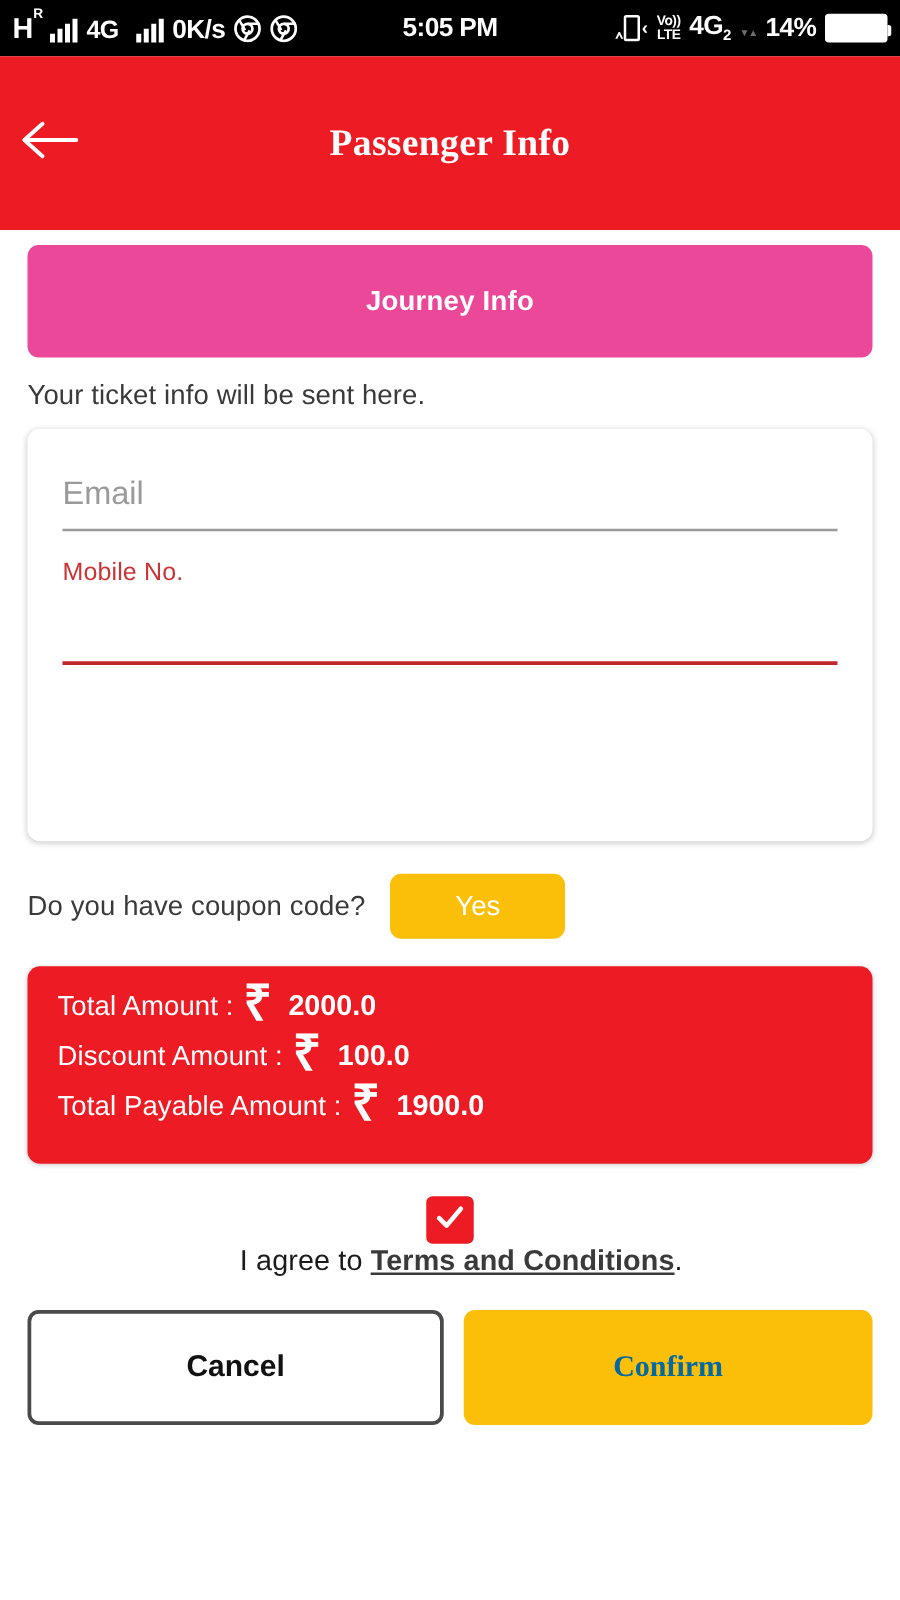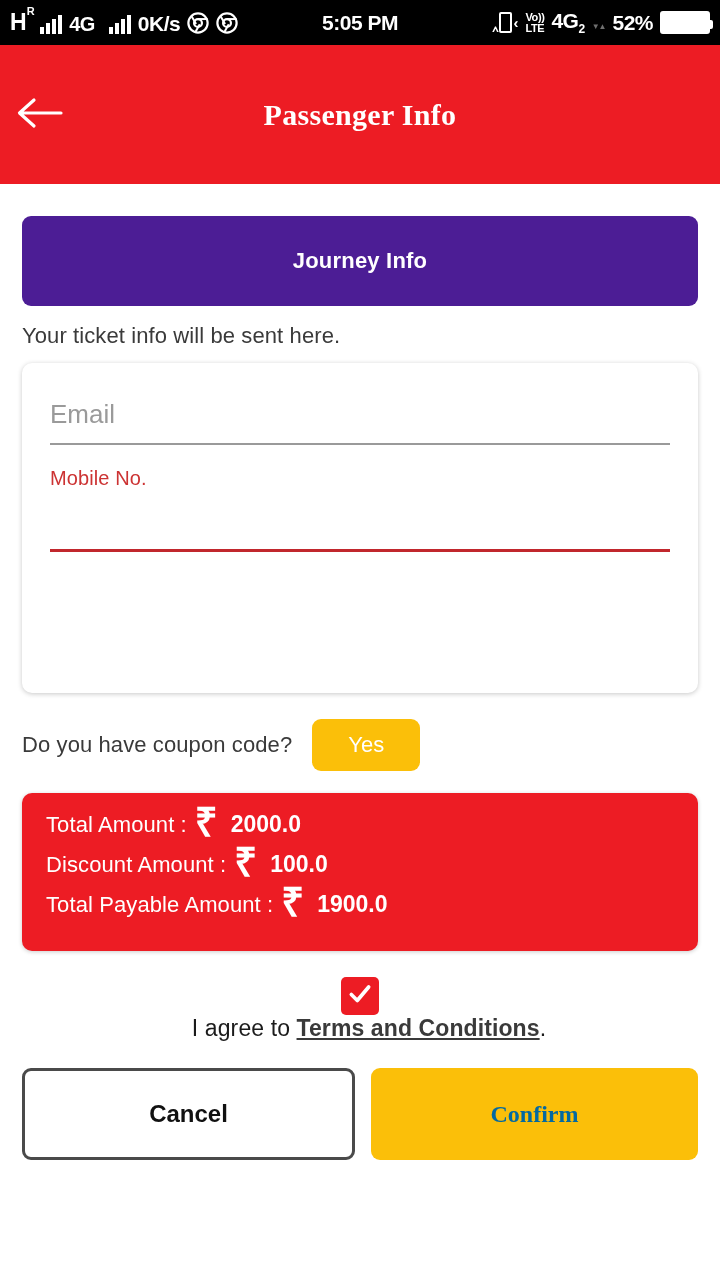--- a/index.html
+++ b/index.html
@@ -74,23 +74,23 @@
     font-size:30px;
     font-weight:bold;
     letter-spacing:.3px;
     pointer-events:none;
   }
 
   
   .content{ padding:0 22px; background:#ffffff; }
 
   .journey-btn{
-    margin-top:32px;
+    margin-top:12px;
     height:90px; width:100%;
-    background:#4c1d95;
+    background:#ec4899;
     border:none; border-radius:9px;
     color:#ffffff;
     font-size:22px; font-weight:bold;
     font-family:"Liberation Sans", sans-serif;
     display:flex; align-items:center; justify-content:center;
     cursor:pointer;
     letter-spacing:.2px;
   }
 
   .hint{
@@ -143,21 +143,21 @@
     display:flex; align-items:center;
   }
   .coupon-label{ font-size:22px; color:#3a3a3a; letter-spacing:.1px;}
   .coupon-yes{
     margin-left:20px;
     background:#FBBF09;
     border:none; border-radius:9px;
     color:#ffffff;
     font-size:22px;
     font-family:"Liberation Sans", sans-serif;
-    padding:0 36px;
+    padding:0 52px;
     height:52px;
     display:flex; align-items:center; justify-content:center;
     cursor:pointer;
   }
 
   .summary-card{
     margin-top:22px;
     background:#ED1C24;
     border-radius:10px;
     padding:18px 24px 20px 24px;
@@ -283,21 +283,21 @@
       <span class="vib-wave">‸</span>
         <span class="vib-body"></span>
         <span class="vib-wave">‹</span>
     </span>
     <span class="volte">
       <span class="v1">Vo))</span>
       <span class="v2">LTE</span>
     </span>
     <span class="g4sub"><span>4G</span><sub>2</sub></span>
     <span class="arrows">▼▲</span>
-    <span class="pct">52%</span>
+    <span class="pct">14%</span>
     <span class="battery"></span>
   </div>
 </div>
 
 <div class="header">
   <div class="back-btn">
     <span>
       <svg width="48" height="34" viewBox="0 0 48 34">
           <path d="M46 17 H5 M19 4 L4.5 17 L19 30" fill="none" stroke="#ffffff" stroke-width="3.2" stroke-linecap="round" stroke-linejoin="round"></path>
         </svg>

